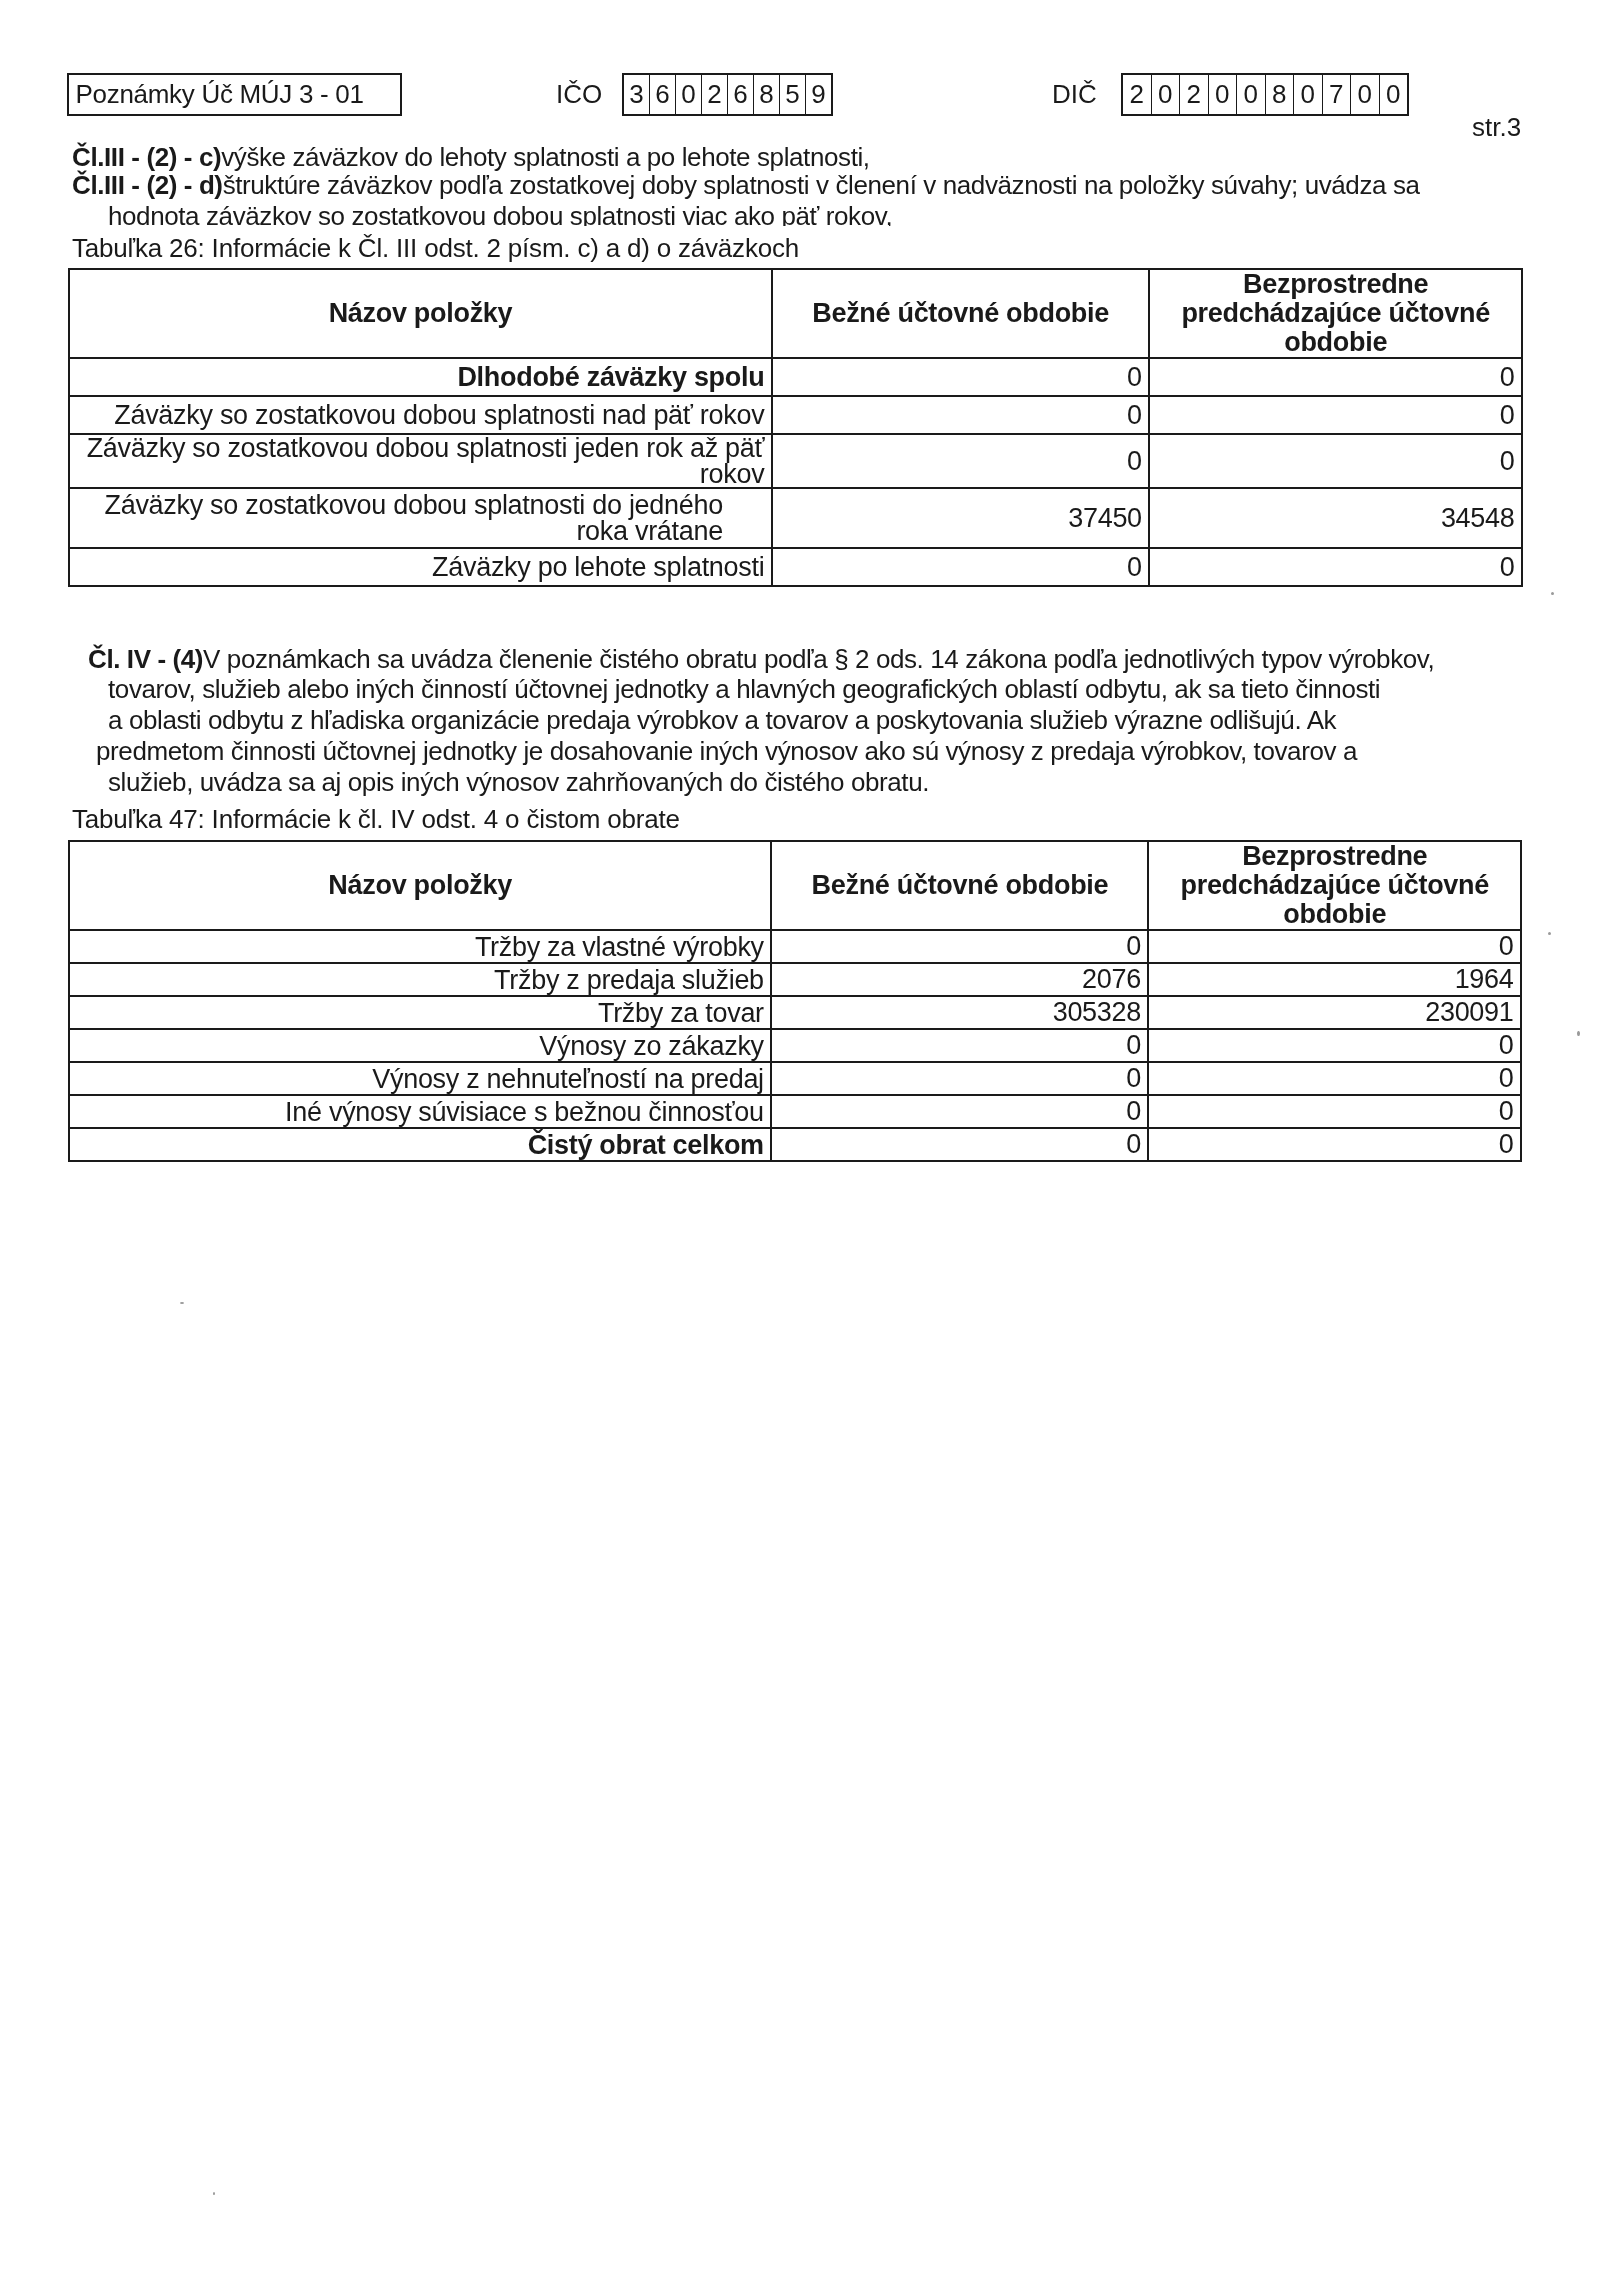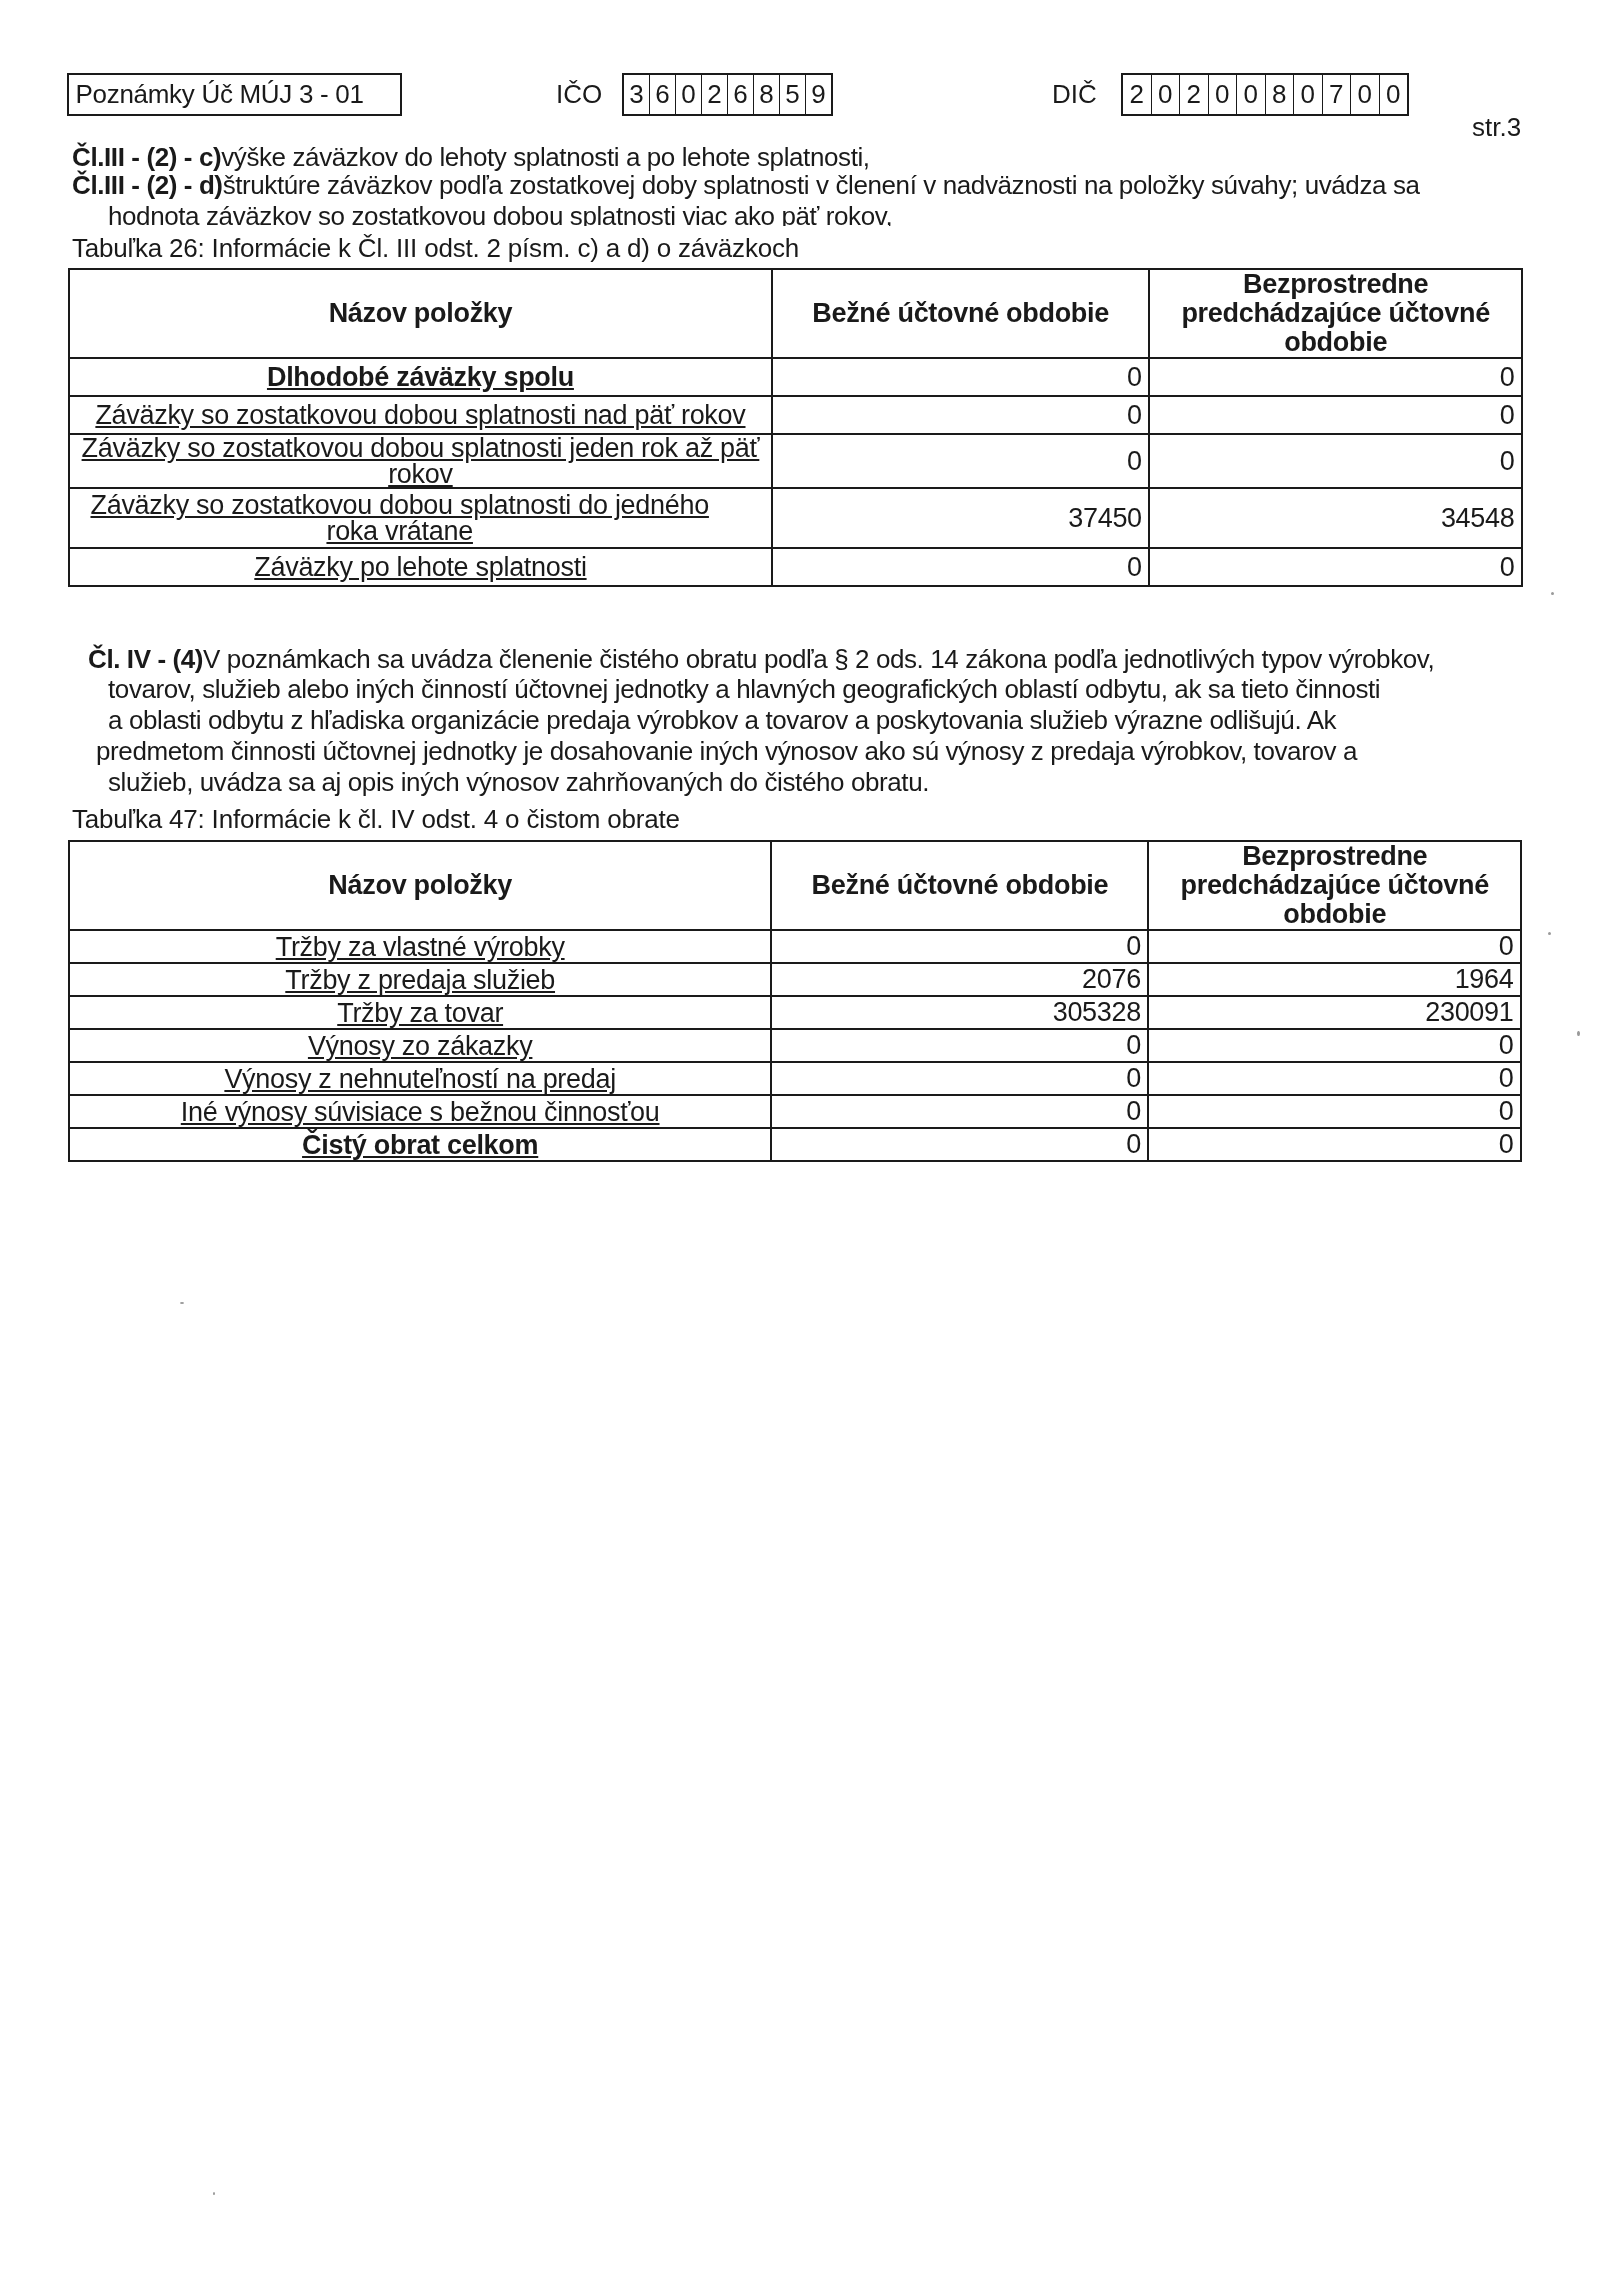--- a/index.html
+++ b/index.html
@@ -39,21 +39,21 @@
   
   table.grid {
     position: absolute; border-collapse: collapse;
     font-size: 27px; letter-spacing: -0.3px;
   }
   table.grid td, table.grid th {
     border: 2px solid #1a1a1a; padding: 0 6.5px; vertical-align: middle;
   }
   table.grid th { font-weight: bold; text-align: center; line-height: 29px; }
   table.grid td.num { text-align: right; padding-right: 6.5px; }
-  table.grid td.name { text-align: center; line-height: 26px; text-decoration: underline; }
+  table.grid td.name { text-align: right; line-height: 26px; }
   table.grid tr.bold td.name { font-weight: bold; }
   .t1 { left: 68px; top: 268px; width: 1455px; }
   .t2 { left: 68px; top: 840px; width: 1454px; }
   col.c1 { width: 704px; }
   col.c2 { width: 378px; }
   col.c3 { width: 373px; }
   .t1 tr.head { height: 77px; }
   .t1 tr.row { height: 38px; }
   .t1 tr.row.tall { height: 60px; }
   .t2 tr.head { height: 75px; }

